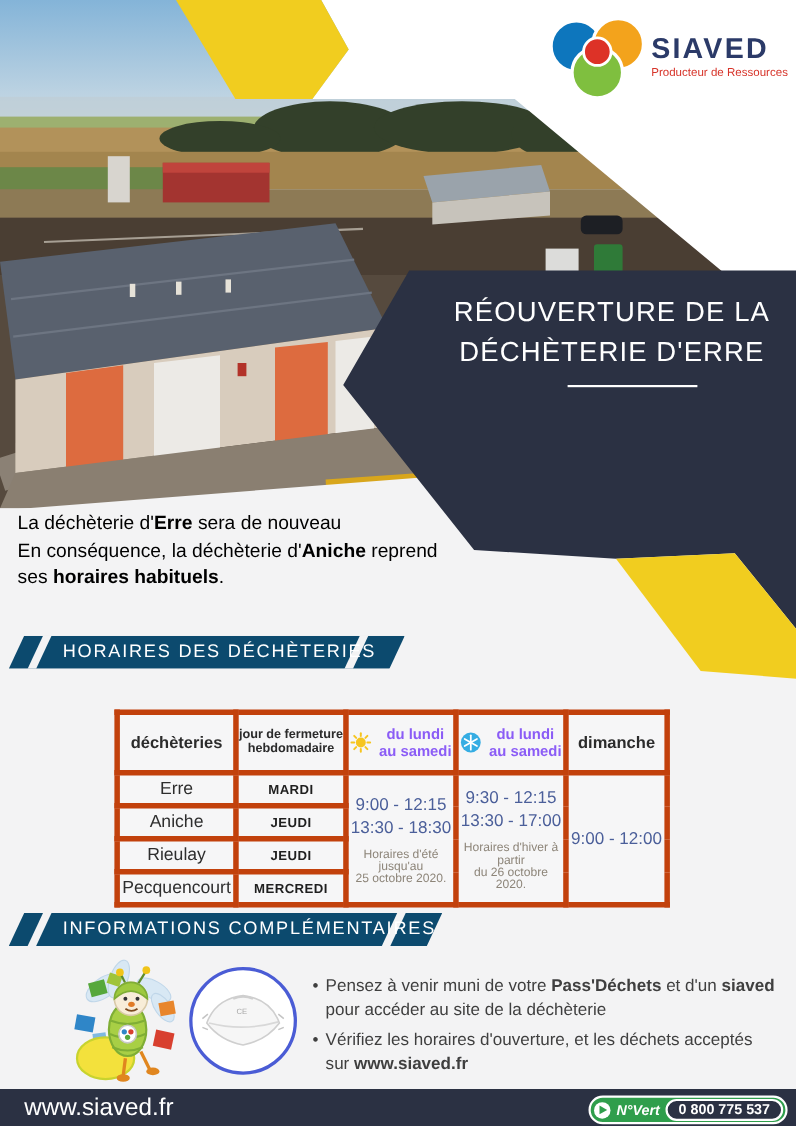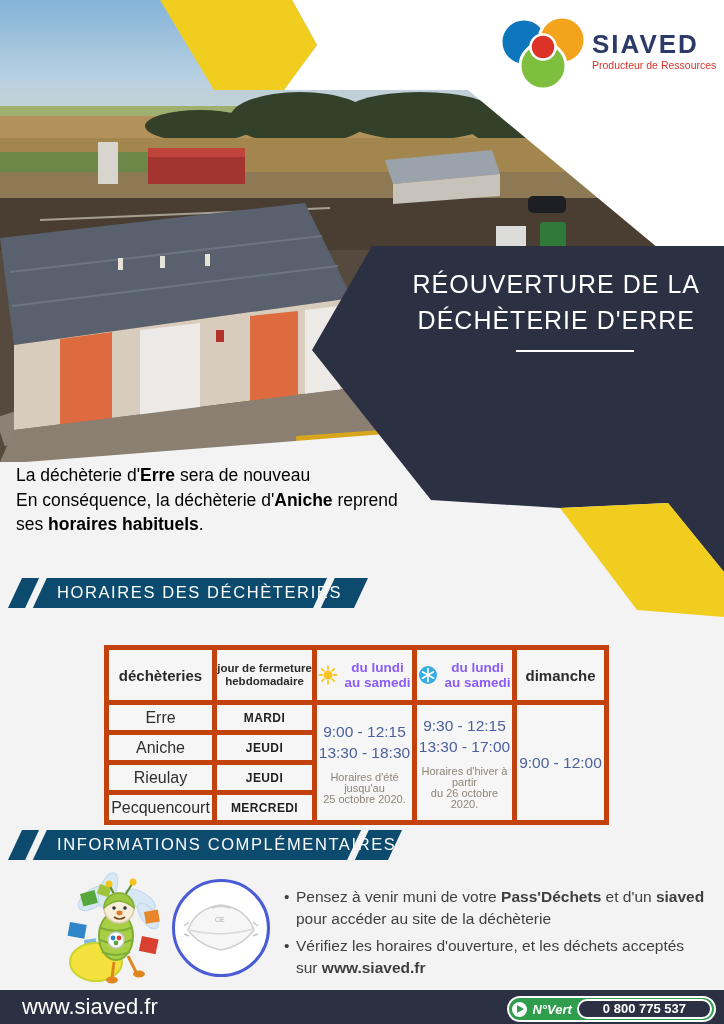--- a/index.html
+++ b/index.html
@@ -48,21 +48,21 @@
   .nvert{position:absolute;right:8px;top:996px;height:22px;background:#2f9e4c;
          border:2px solid #fff;border-radius:13px;display:flex;align-items:center;
          padding:0 2px 0 3px;}
   .nvert .play{width:15px;height:15px;border-radius:50%;background:#fff;display:flex;
                align-items:center;justify-content:center;margin-right:5px;}
   .nvert .play span{width:0;height:0;border-left:7px solid #2f9e4c;border-top:4px solid transparent;
                     border-bottom:4px solid transparent;margin-left:2px;}
   .nvert .nv-label{color:#fff;font-weight:bold;font-size:13px;font-style:italic;margin-right:5px;
                    white-space:nowrap;text-align:center;}
   .nvert .nv-num{background:#2b3143;border:2px solid #fff;border-radius:10px;color:#fff;
-                 font-weight:bold;font-size:13px;padding:0 24px;line-height:16px;white-space:nowrap;}
+                 font-weight:bold;font-size:13px;padding:0 10px;line-height:16px;white-space:nowrap;}
 </style>
 </head>
 <body>
 
 <div class="page">
 
   <svg class="abs" style="left:0;top:0" width="724" height="660" viewBox="0 0 724 660">
     <defs>
       <linearGradient id="sky" x1="0" y1="0" x2="0" y2="1">
         <stop offset="0" stop-color="#84b4d8"></stop>

